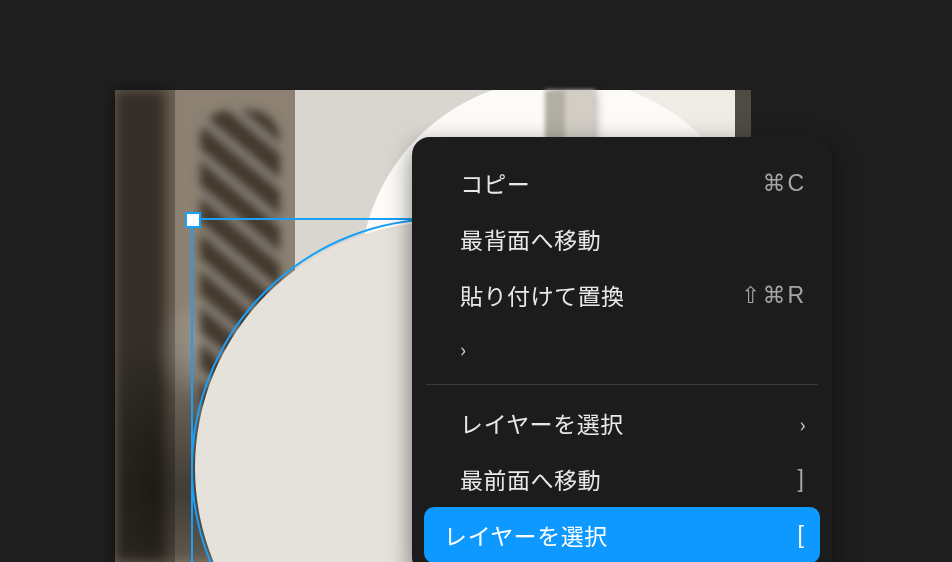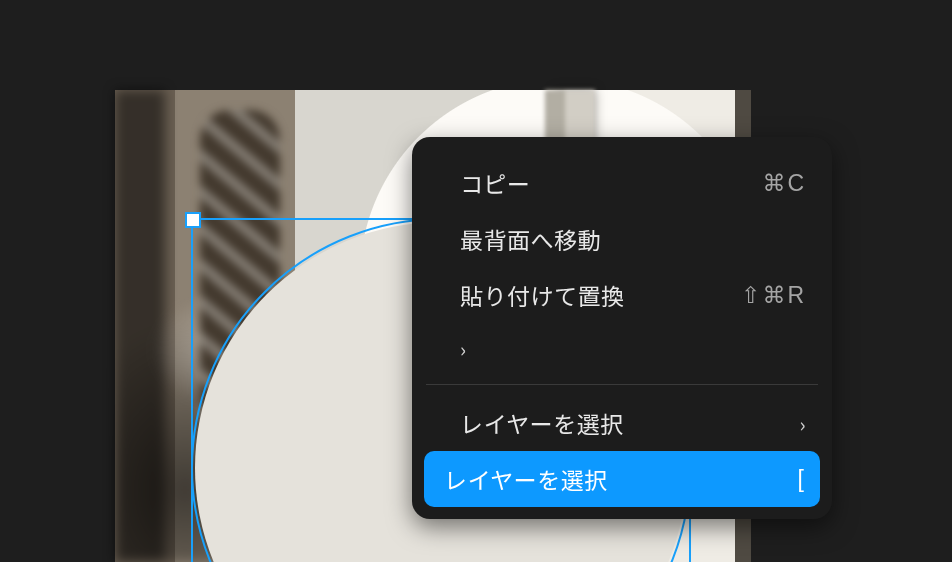--- a/index.html
+++ b/index.html
@@ -195,19 +195,23 @@
     <span class="chevron">›</span>
   </div>
 
   <div class="divider"></div>
 
   <div class="menu-item">
     <span>レイヤーを選択</span>
     <span class="chevron">›</span>
   </div>
 
+  <div class="menu-item">
+    <span>最前面へ移動</span>
+    <span class="shortcut">]</span>
+  </div>
 
   <div class="menu-item highlight">
     <span>レイヤーを選択</span>
     <span class="shortcut">[</span>
   </div>
 
 </div>
 
 </body></html>

